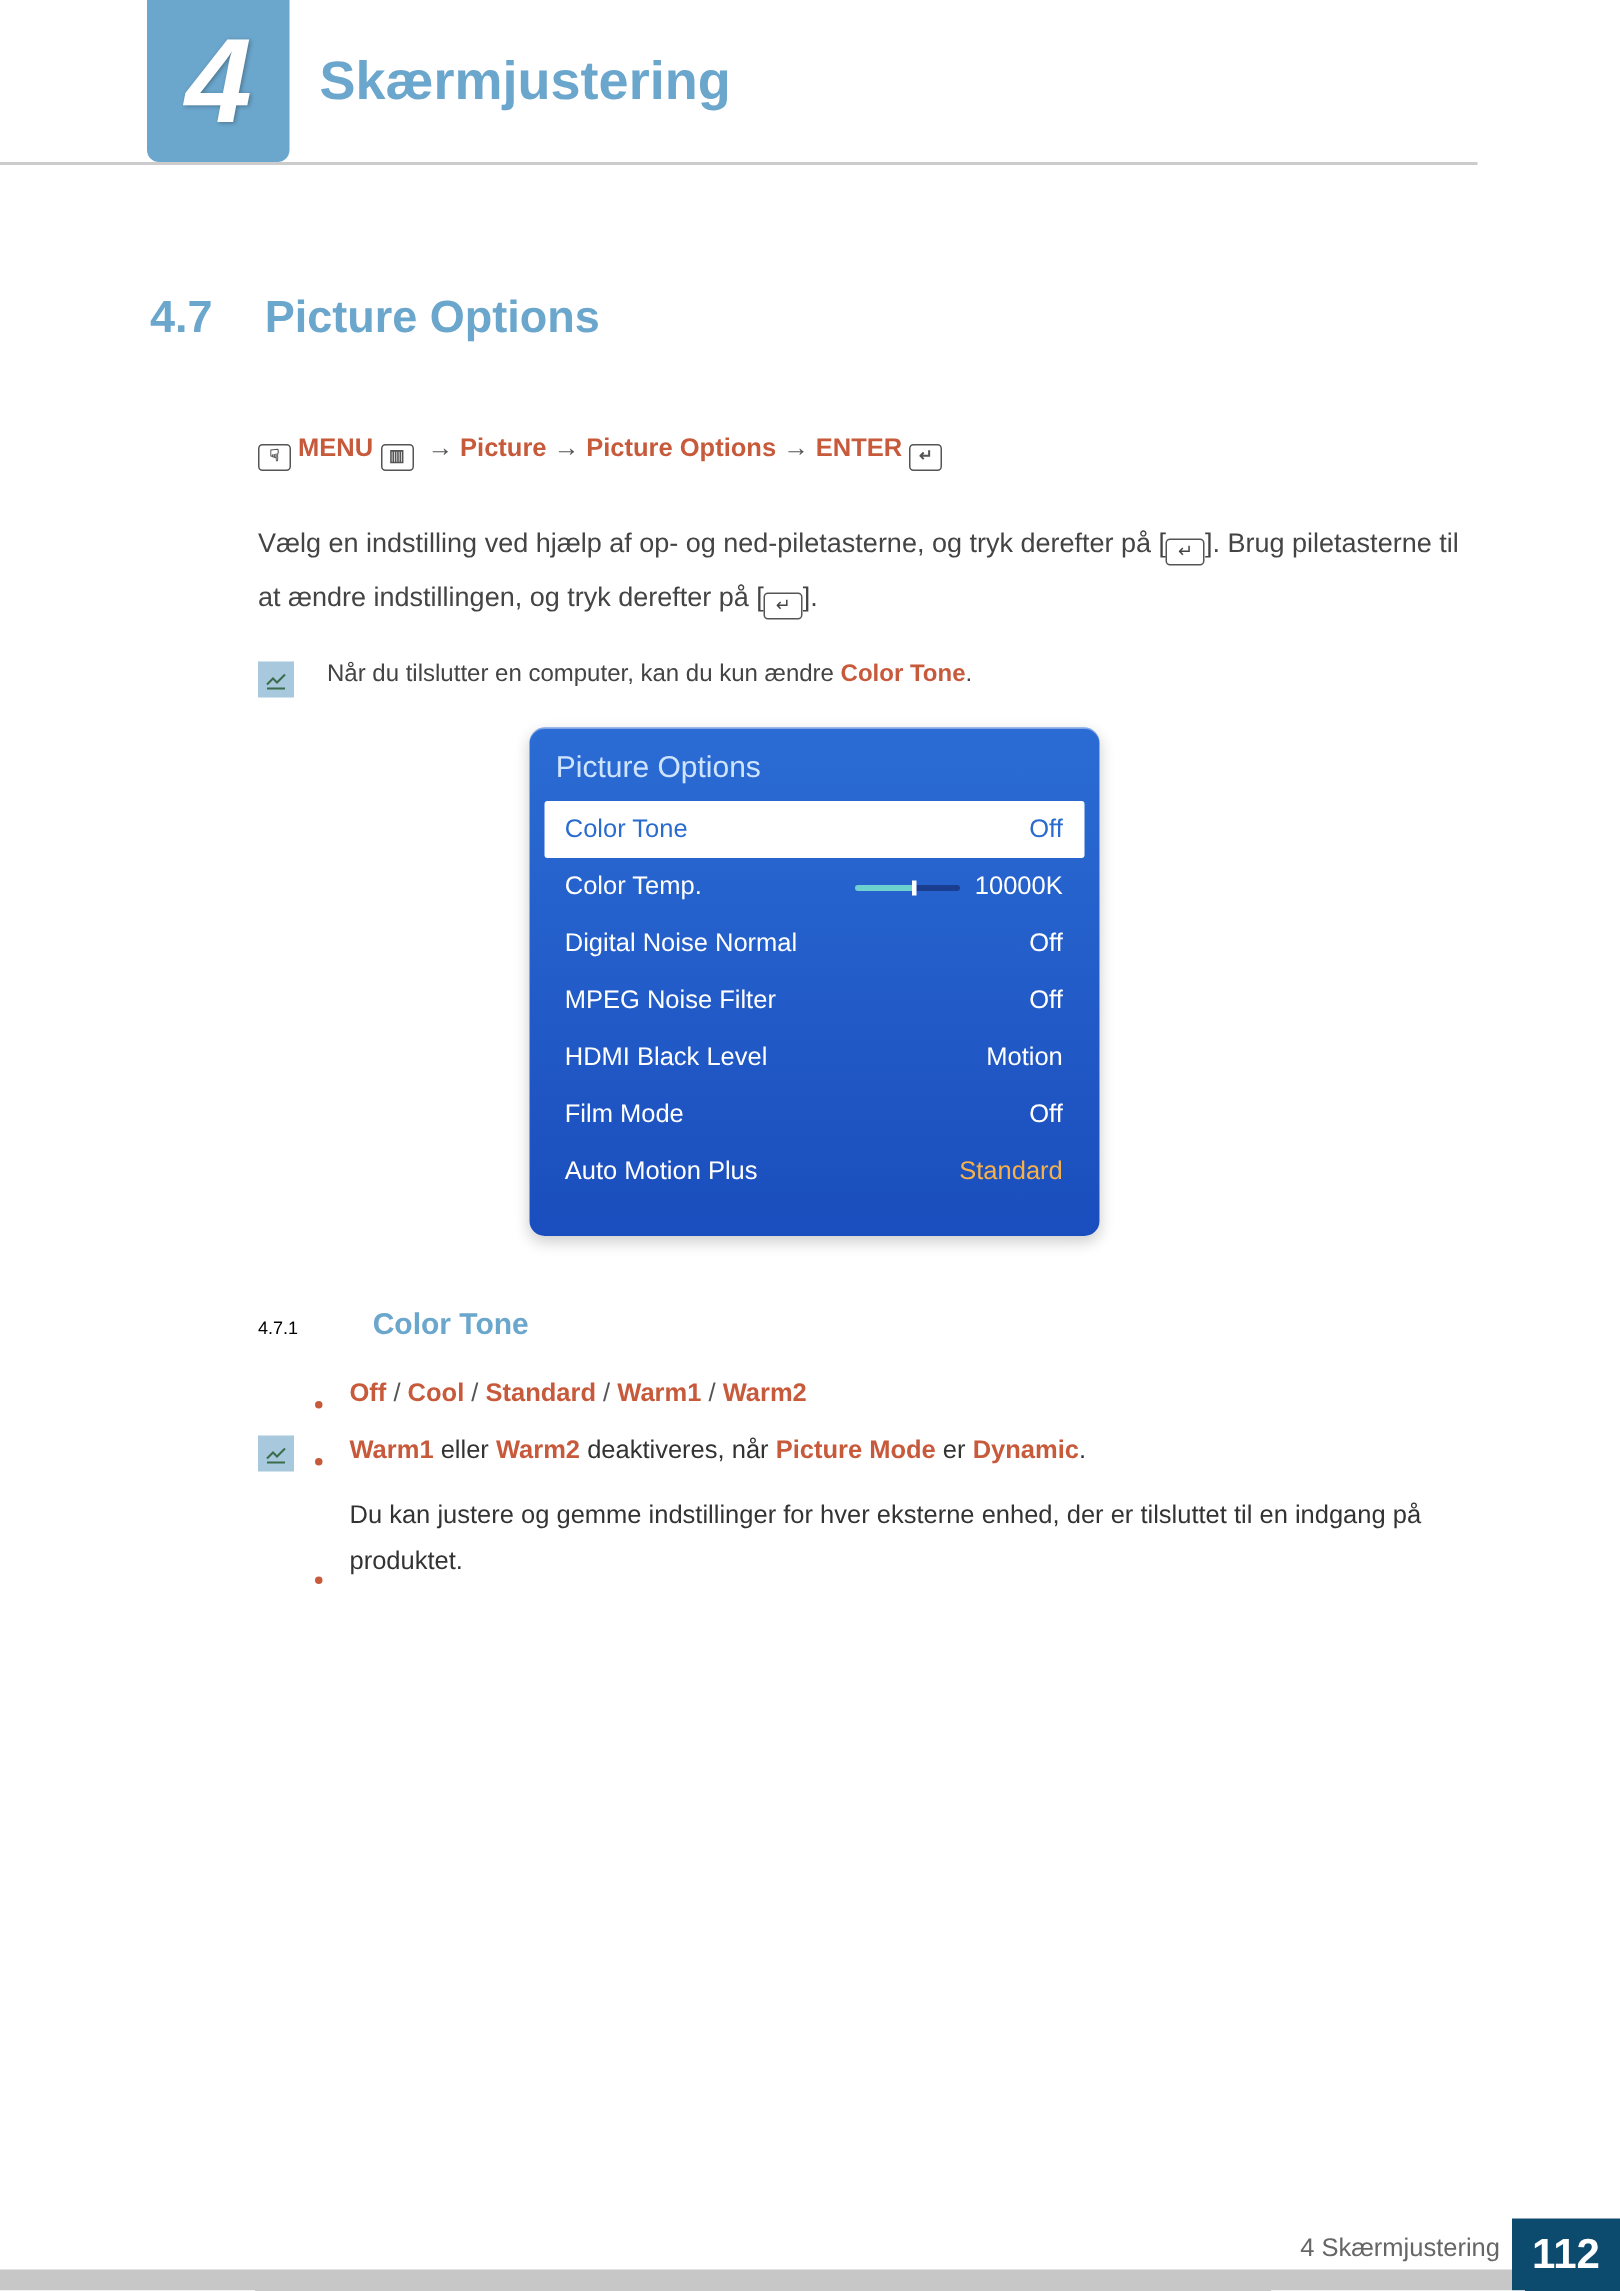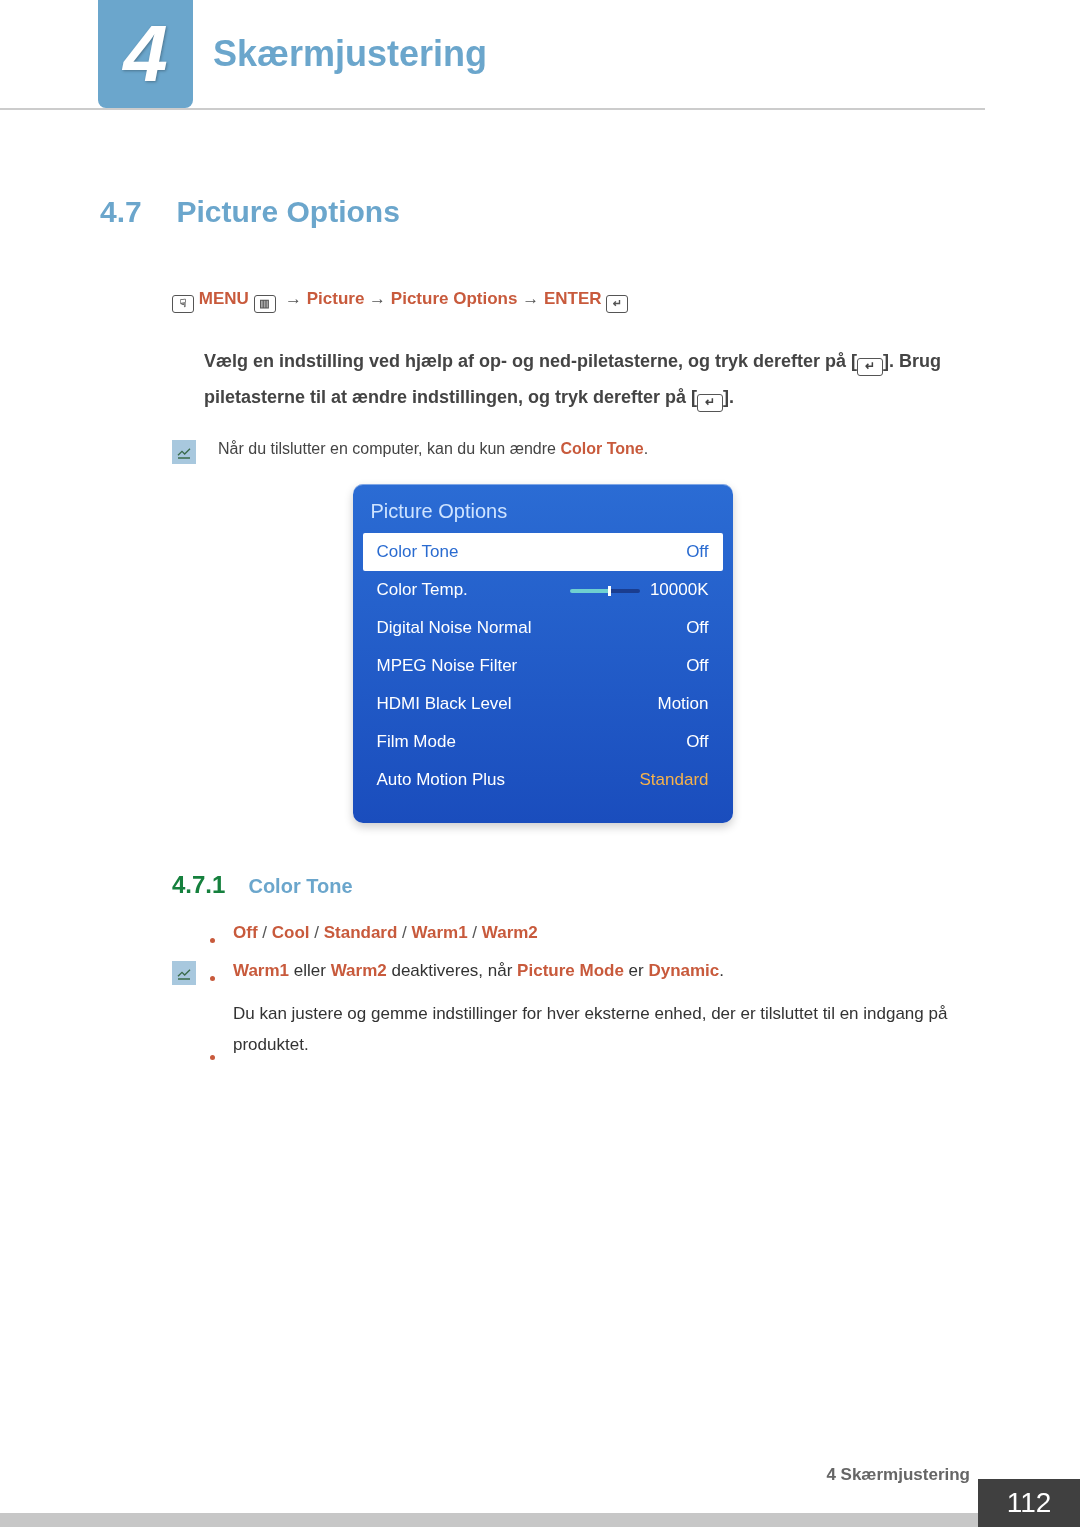--- a/index.html
+++ b/index.html
@@ -71,25 +71,24 @@
     height: 18px;
     border: 1.5px solid #555;
     border-radius: 3px;
     vertical-align: -3px;
     font-size: 11px;
     text-align: center;
     line-height: 15px;
     color: #555;
   }
   .body-text {
-    margin: 30px 0 0 104px;
+    margin: 30px 0 0 72px;
     font-size: 18px;
     line-height: 2.0;
     color: #444;
-    font-weight: bold;
   }
   .body-text .icon-inline {
     display: inline-block;
     width: 26px; height: 18px;
     border: 1.5px solid #555;
     border-radius: 3px;
     vertical-align: -3px;
     font-size: 12px;
     text-align: center;
     line-height: 15px;
@@ -158,23 +157,23 @@
     position: absolute;
     left: 54%; top: -3px;
     width: 3px; height: 10px;
     background: #fff;
   }
 
   .subsection {
     margin: 48px 0 0 72px;
   }
   .subsection-num {
-    font-size: 24px;
-    font-weight: bold;
-    color: #15803d;
+    font-size: 12px;
+    font-weight: normal;
+    color: #000000;
     display: inline-block;
     width: 72px;
   }
   .subsection-title {
     font-size: 20px;
     font-weight: bold;
     color: #6ba6cc;
     display: inline-block;
   }
   .bullet-list {
@@ -208,33 +207,33 @@
     width: 98px;
     background: #c7c7c7;
     height: 14px;
     align-self: flex-end;
   }
   .footer-mid {
     flex: 1;
     display: flex;
     justify-content: flex-end;
     align-items: flex-end;
-    padding-bottom: 28px;
+    padding-bottom: 4px;
     padding-right: 8px;
     font-size: 17px;
-    font-weight: bold;
+    font-weight: normal;
     color: #666;
     border-bottom: 14px solid #c7c7c7;
   }
   .footer-page {
-    width: 102px;
-    background: #404040;
+    width: 72px;
+    background: #0c4a6e;
     color: #fff;
     font-size: 28px;
-    font-weight: normal;
+    font-weight: bold;
     display: flex;
     align-items: center;
     justify-content: center;
   }
 </style>
 </head>
 <body>
 
 <div class="header-bar">
   <div class="chapter-badge">

